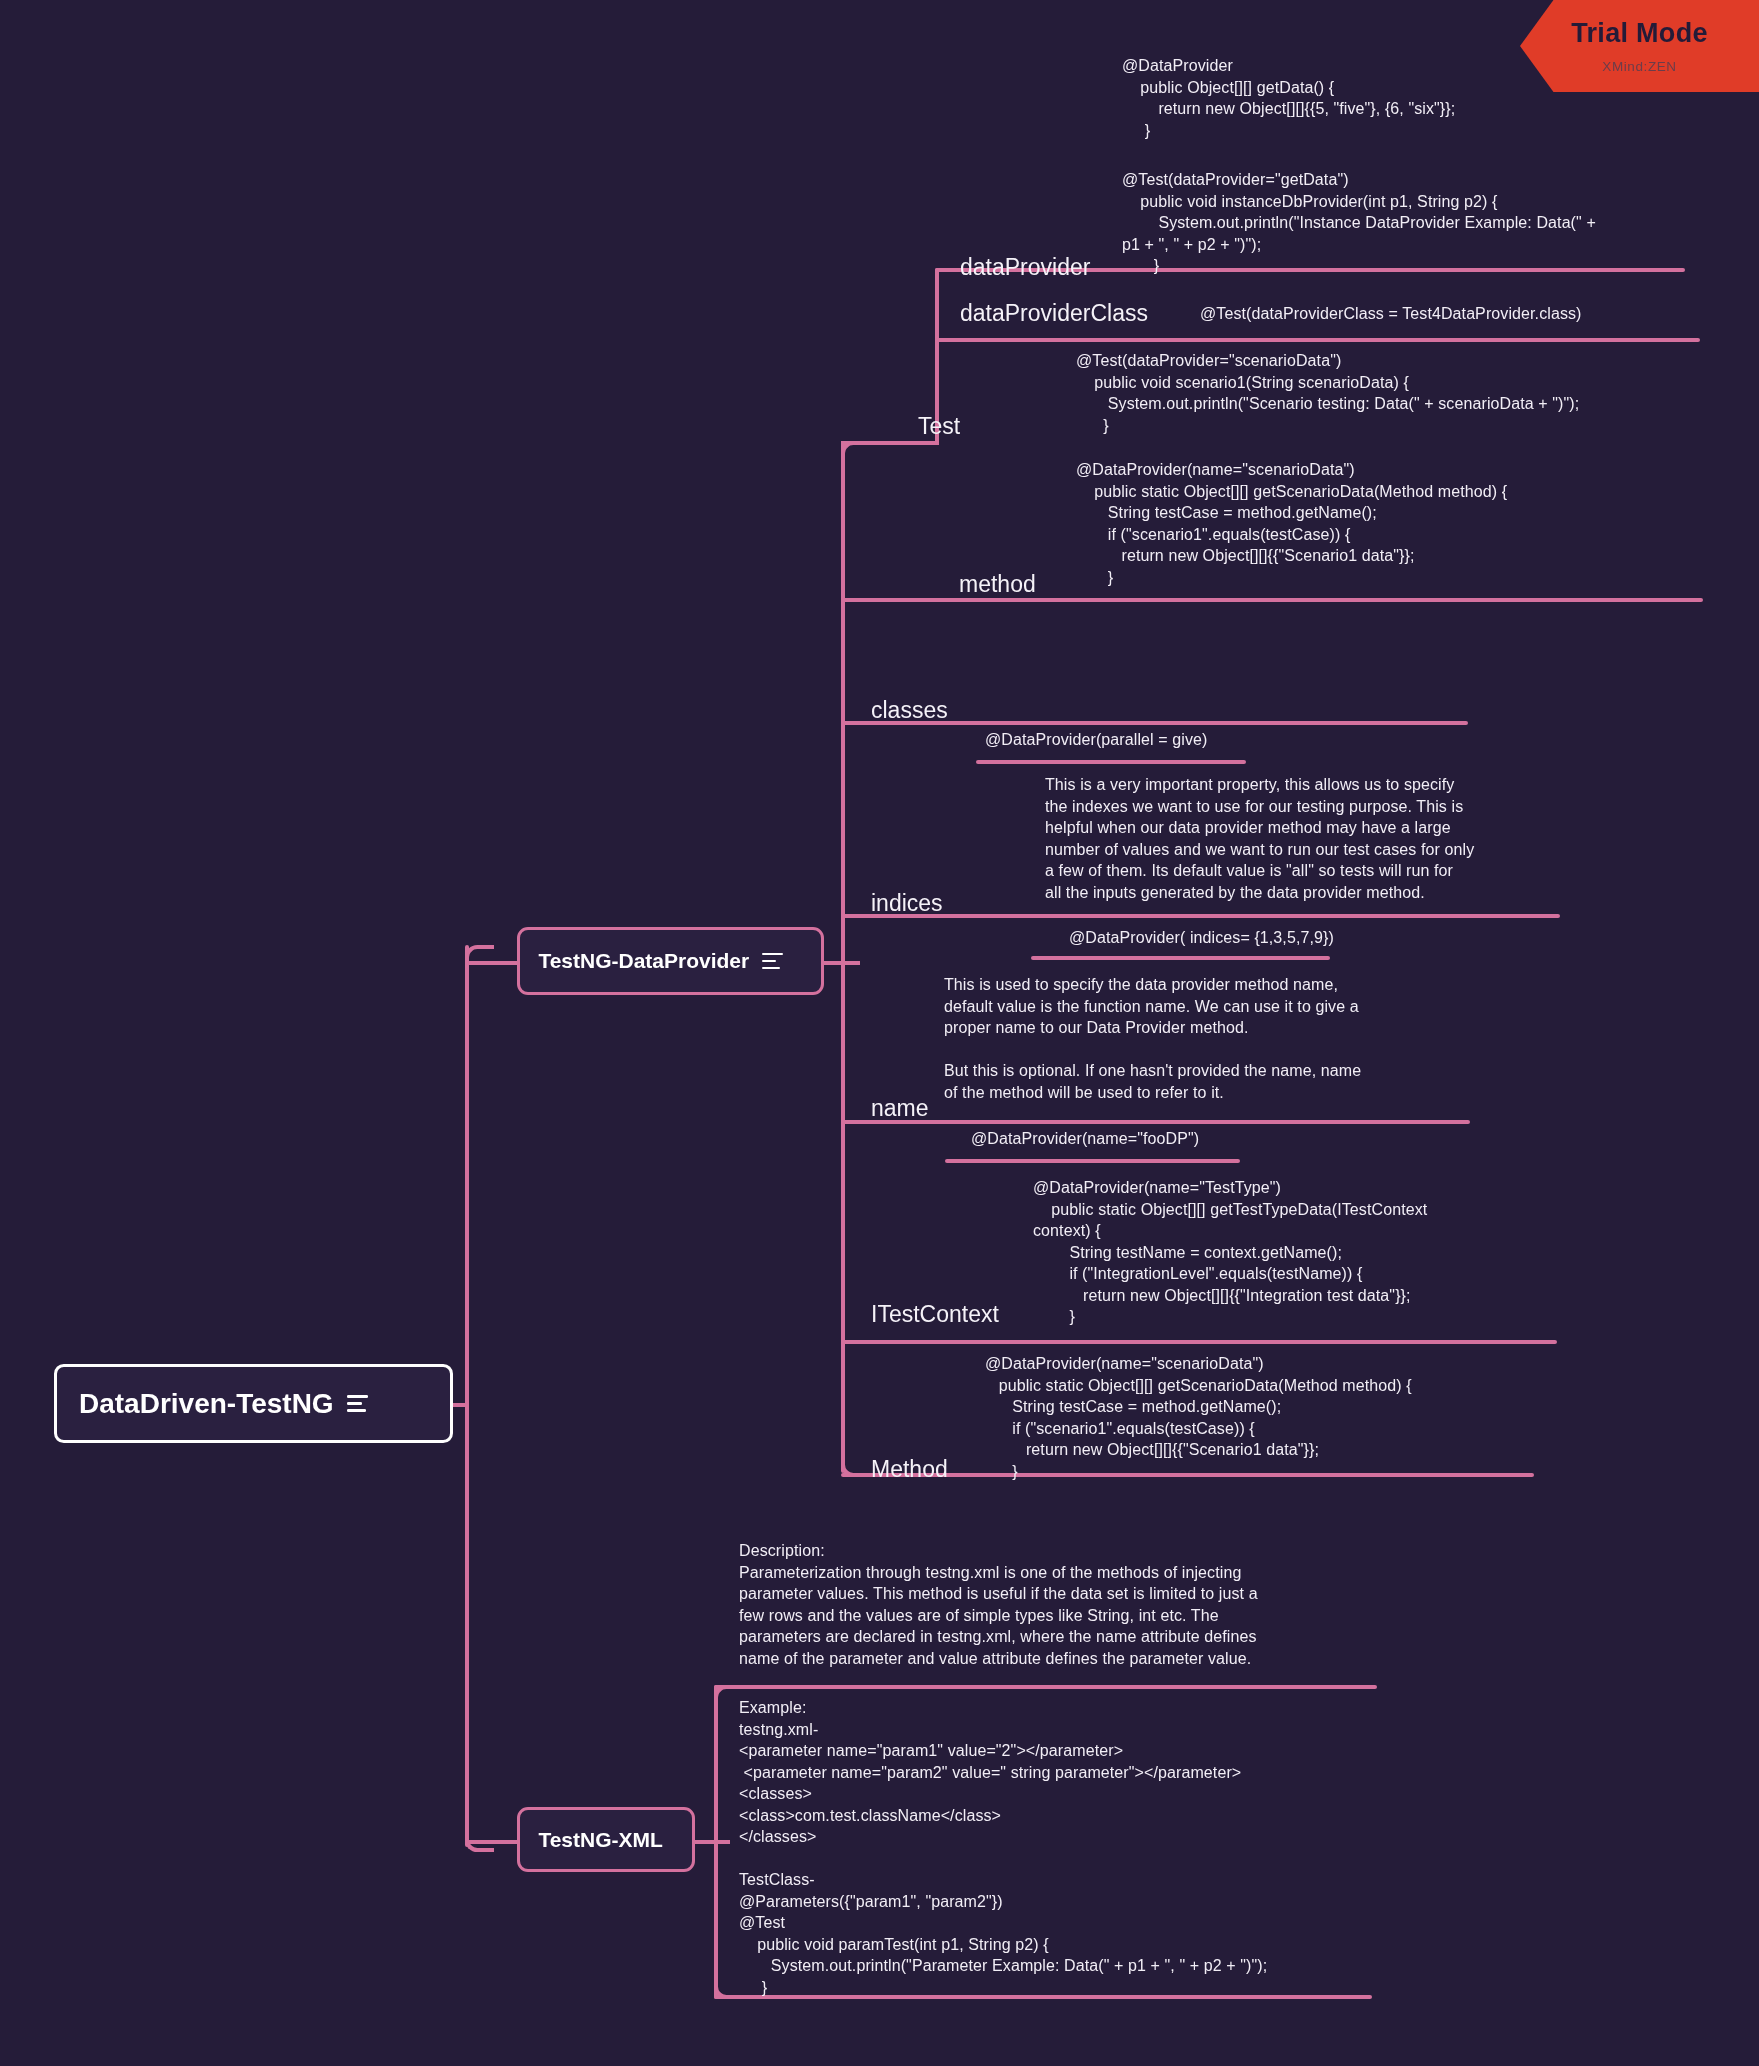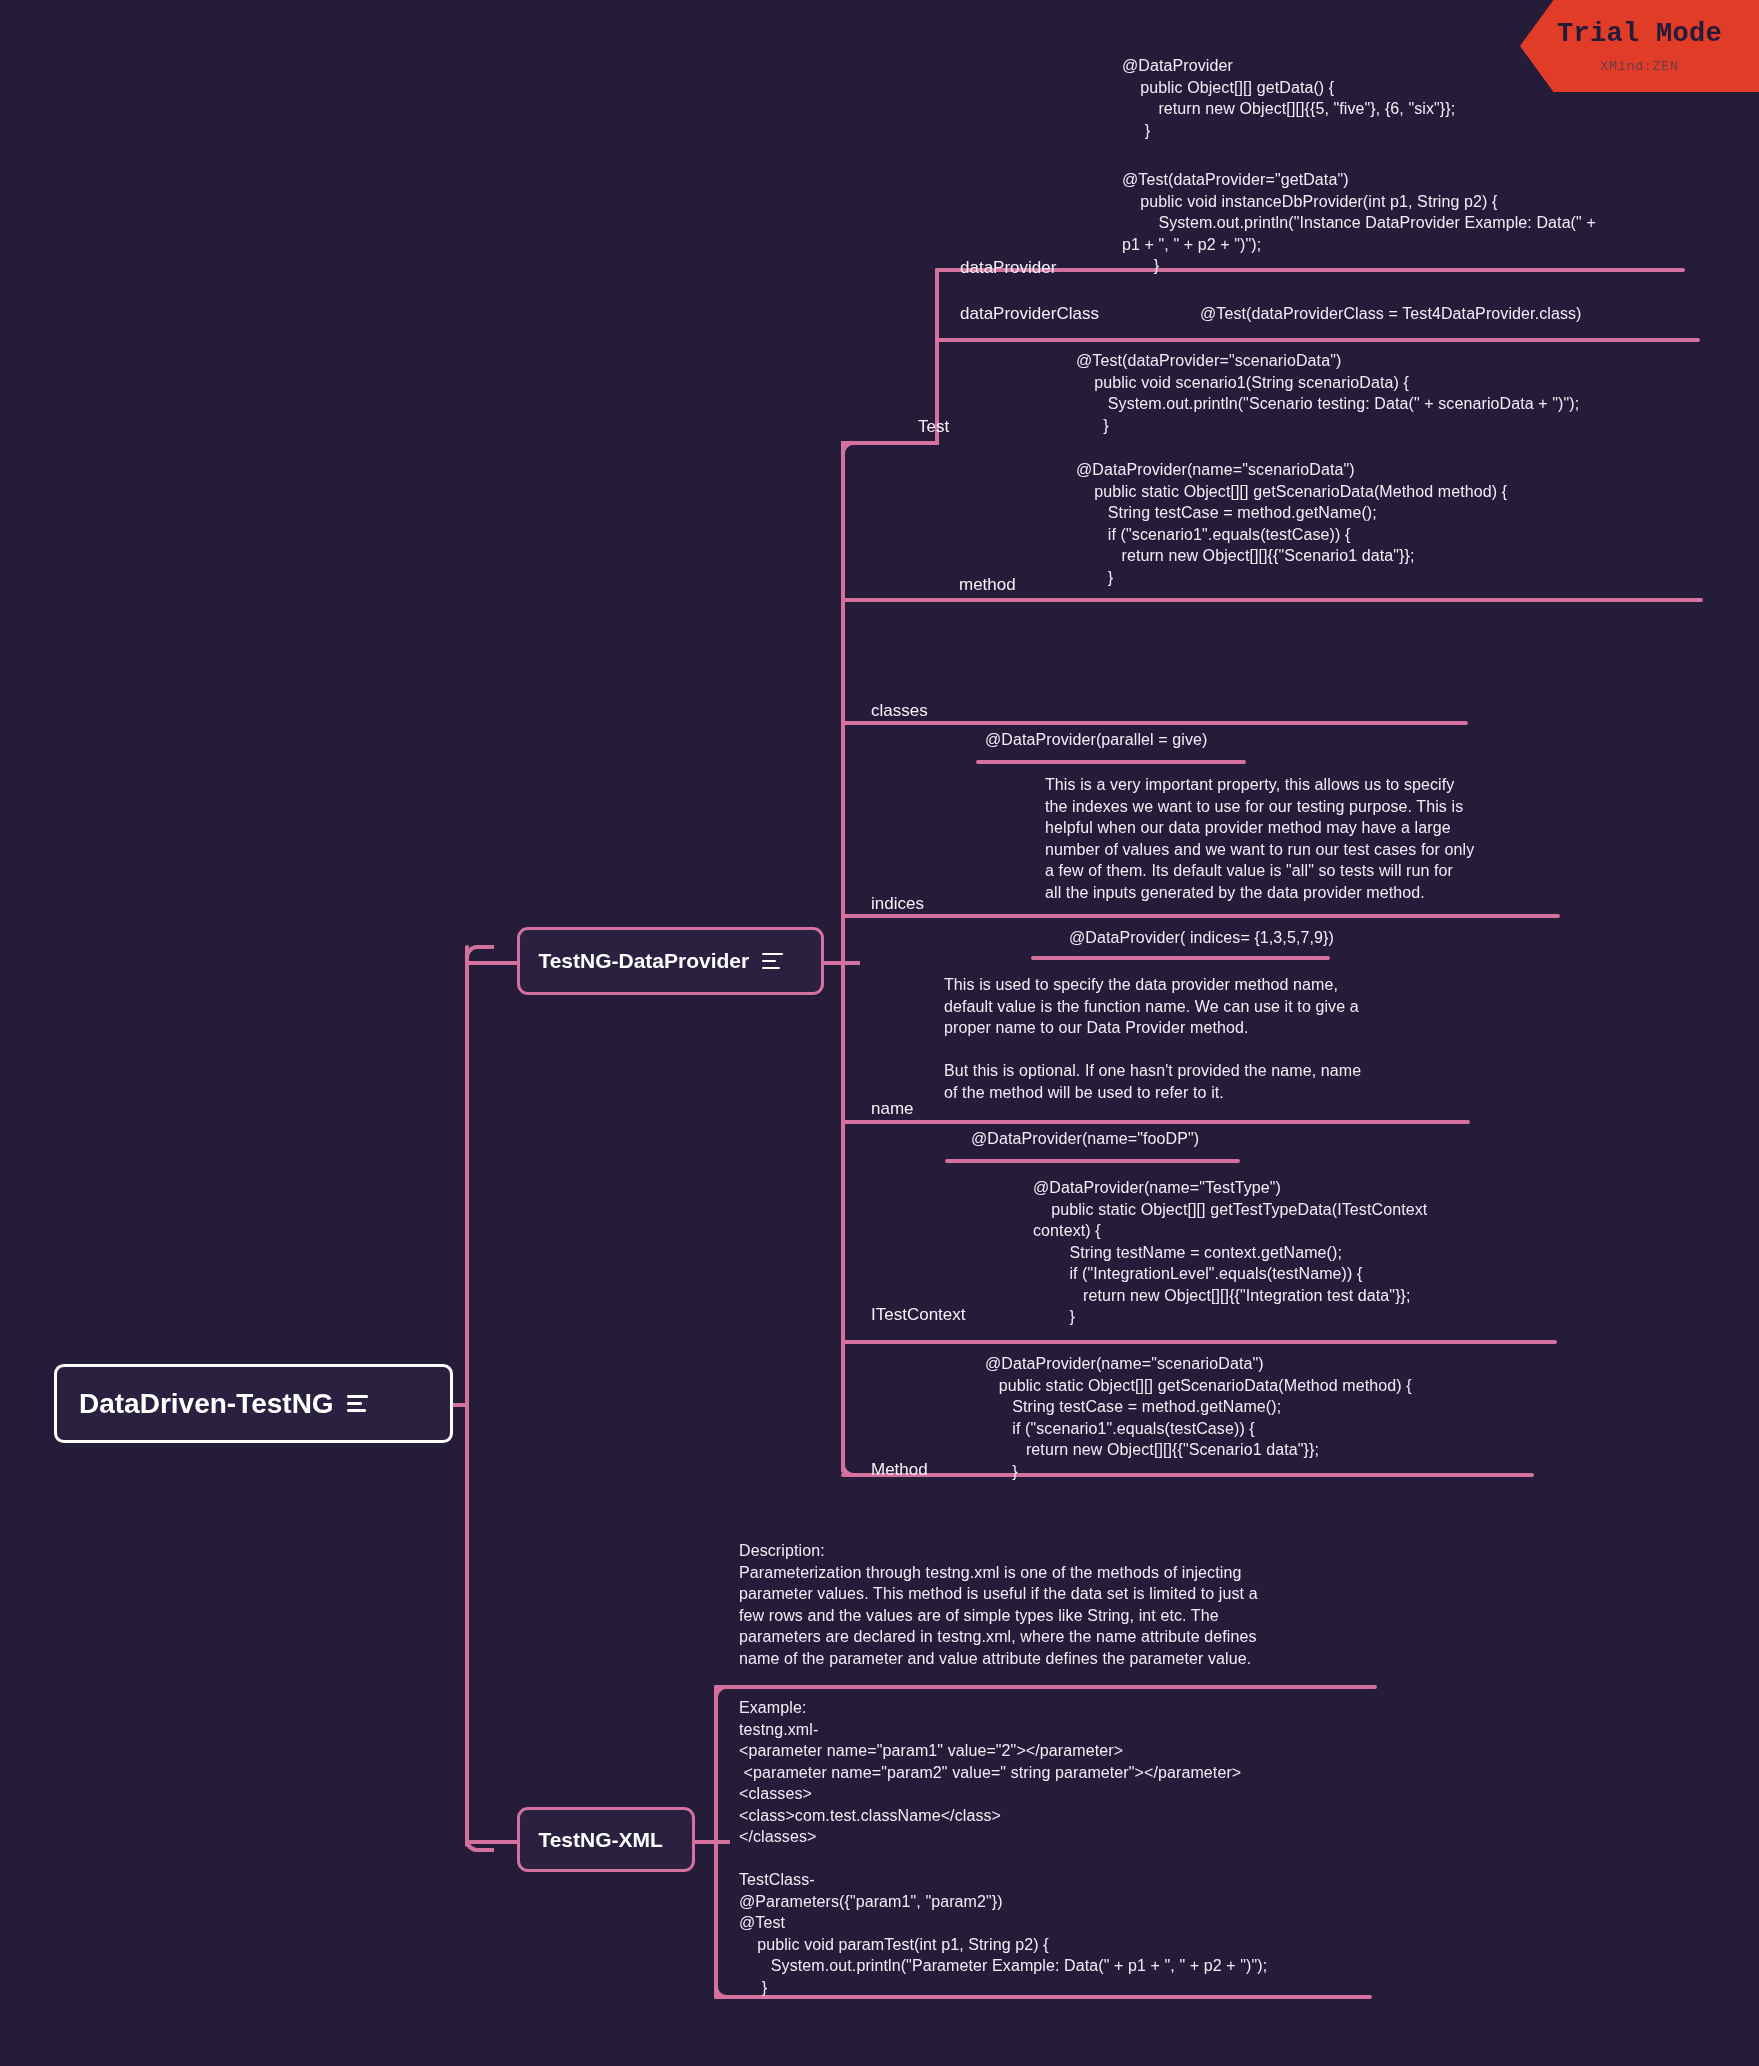--- a/index.html
+++ b/index.html
@@ -15,21 +15,21 @@
   .abs{position:absolute;}
   .txt{
     color:#f2eef6;
     font-size:16px;
     line-height:21.5px;
     white-space:pre-wrap;
     letter-spacing:0.1px;
   }
   .label{
     color:#f5f2f8;
-    font-size:17px;
+    font-size:23px;
     line-height:21px;
     white-space:nowrap;
   }
   
   .pk{background:#d4719e;}
   .hline{height:4.3px;}
   .vline{width:4.3px;}
   .corner{
     border-color:#d4719e;
     border-style:solid;
@@ -63,21 +63,20 @@
 
   
   #trial{
     position:absolute;top:0;right:0;
     width:239px;height:92px;
     background:#e03c28;
     clip-path:polygon(14% 0%, 100% 0%, 100% 100%, 14% 100%, 0% 50%);
     display:flex;flex-direction:column;
     align-items:center;justify-content:center;
     gap:10px;
-    font-family:Liberation Mono, monospace;
   }
   #trial .t1{font-size:27px;font-weight:bold;color:#241b38;letter-spacing:0.3px;}
   #trial .t2{font-size:13.5px;font-weight:bold;color:#241b38;letter-spacing:0.6px;}
   #trial .t2 span{color:#6b3d4a;font-weight:normal;}
 </style>
 </head>
 <body>
 
 <div id="stage">
 

